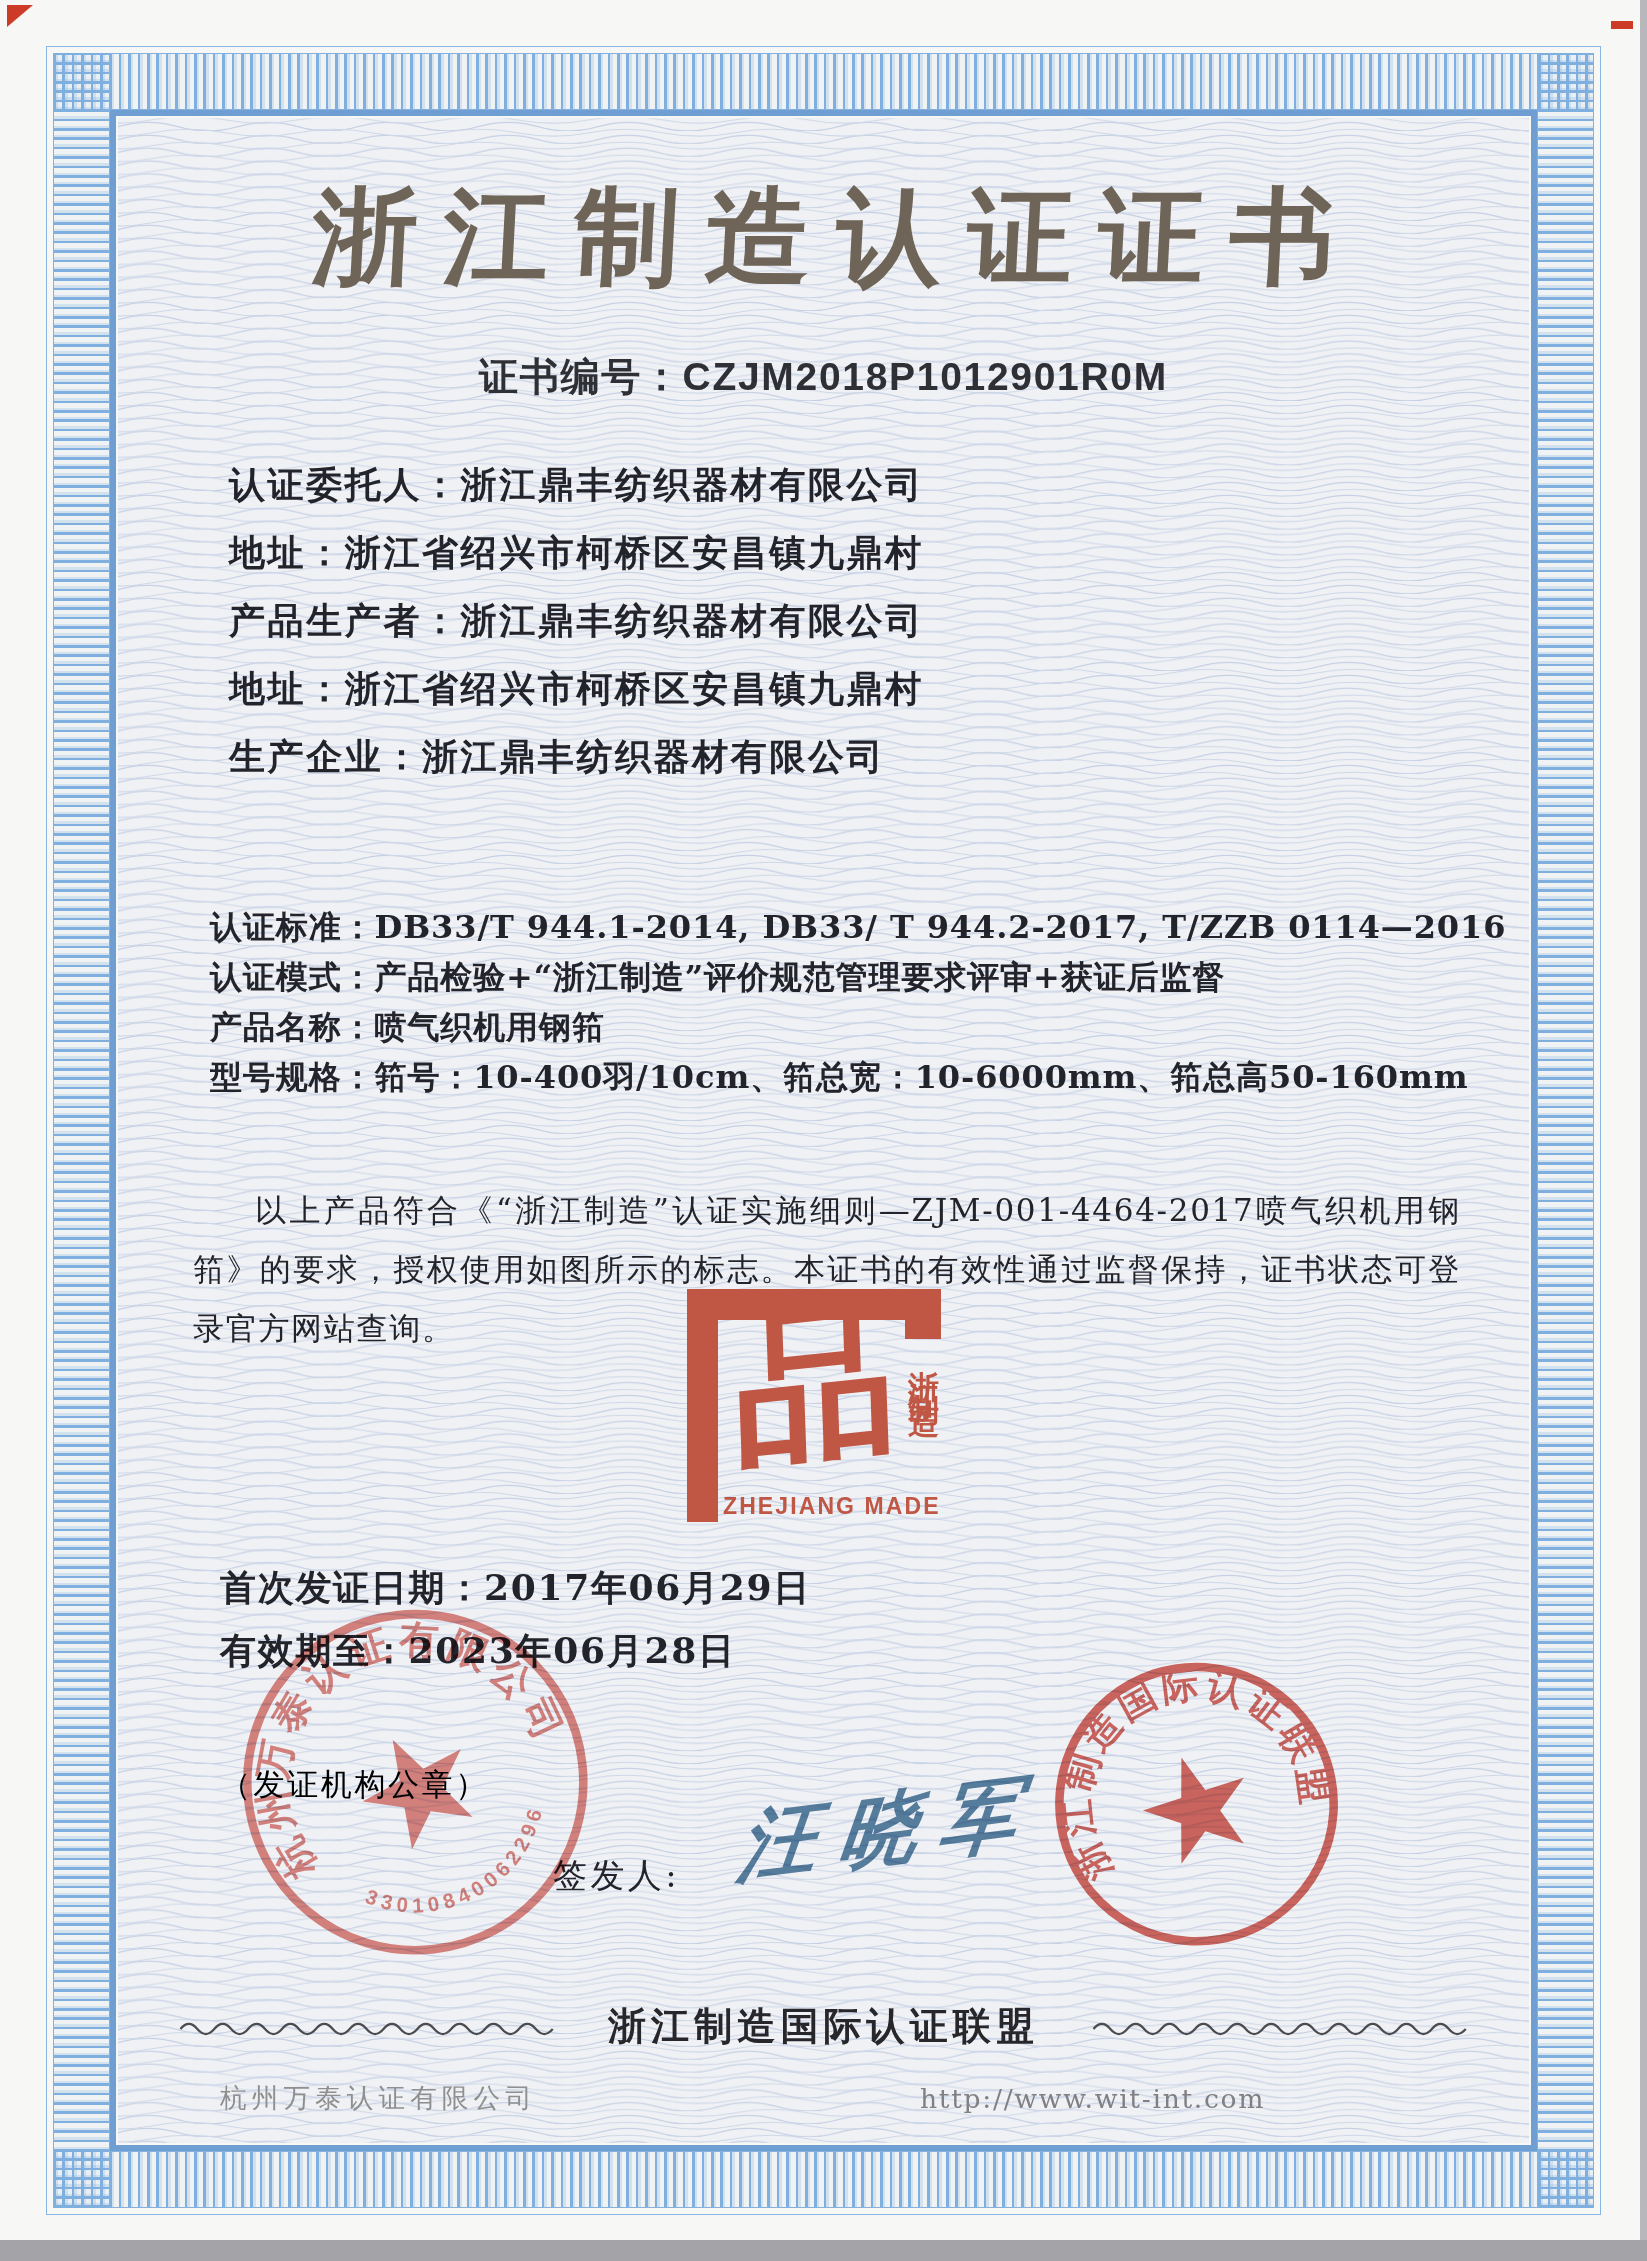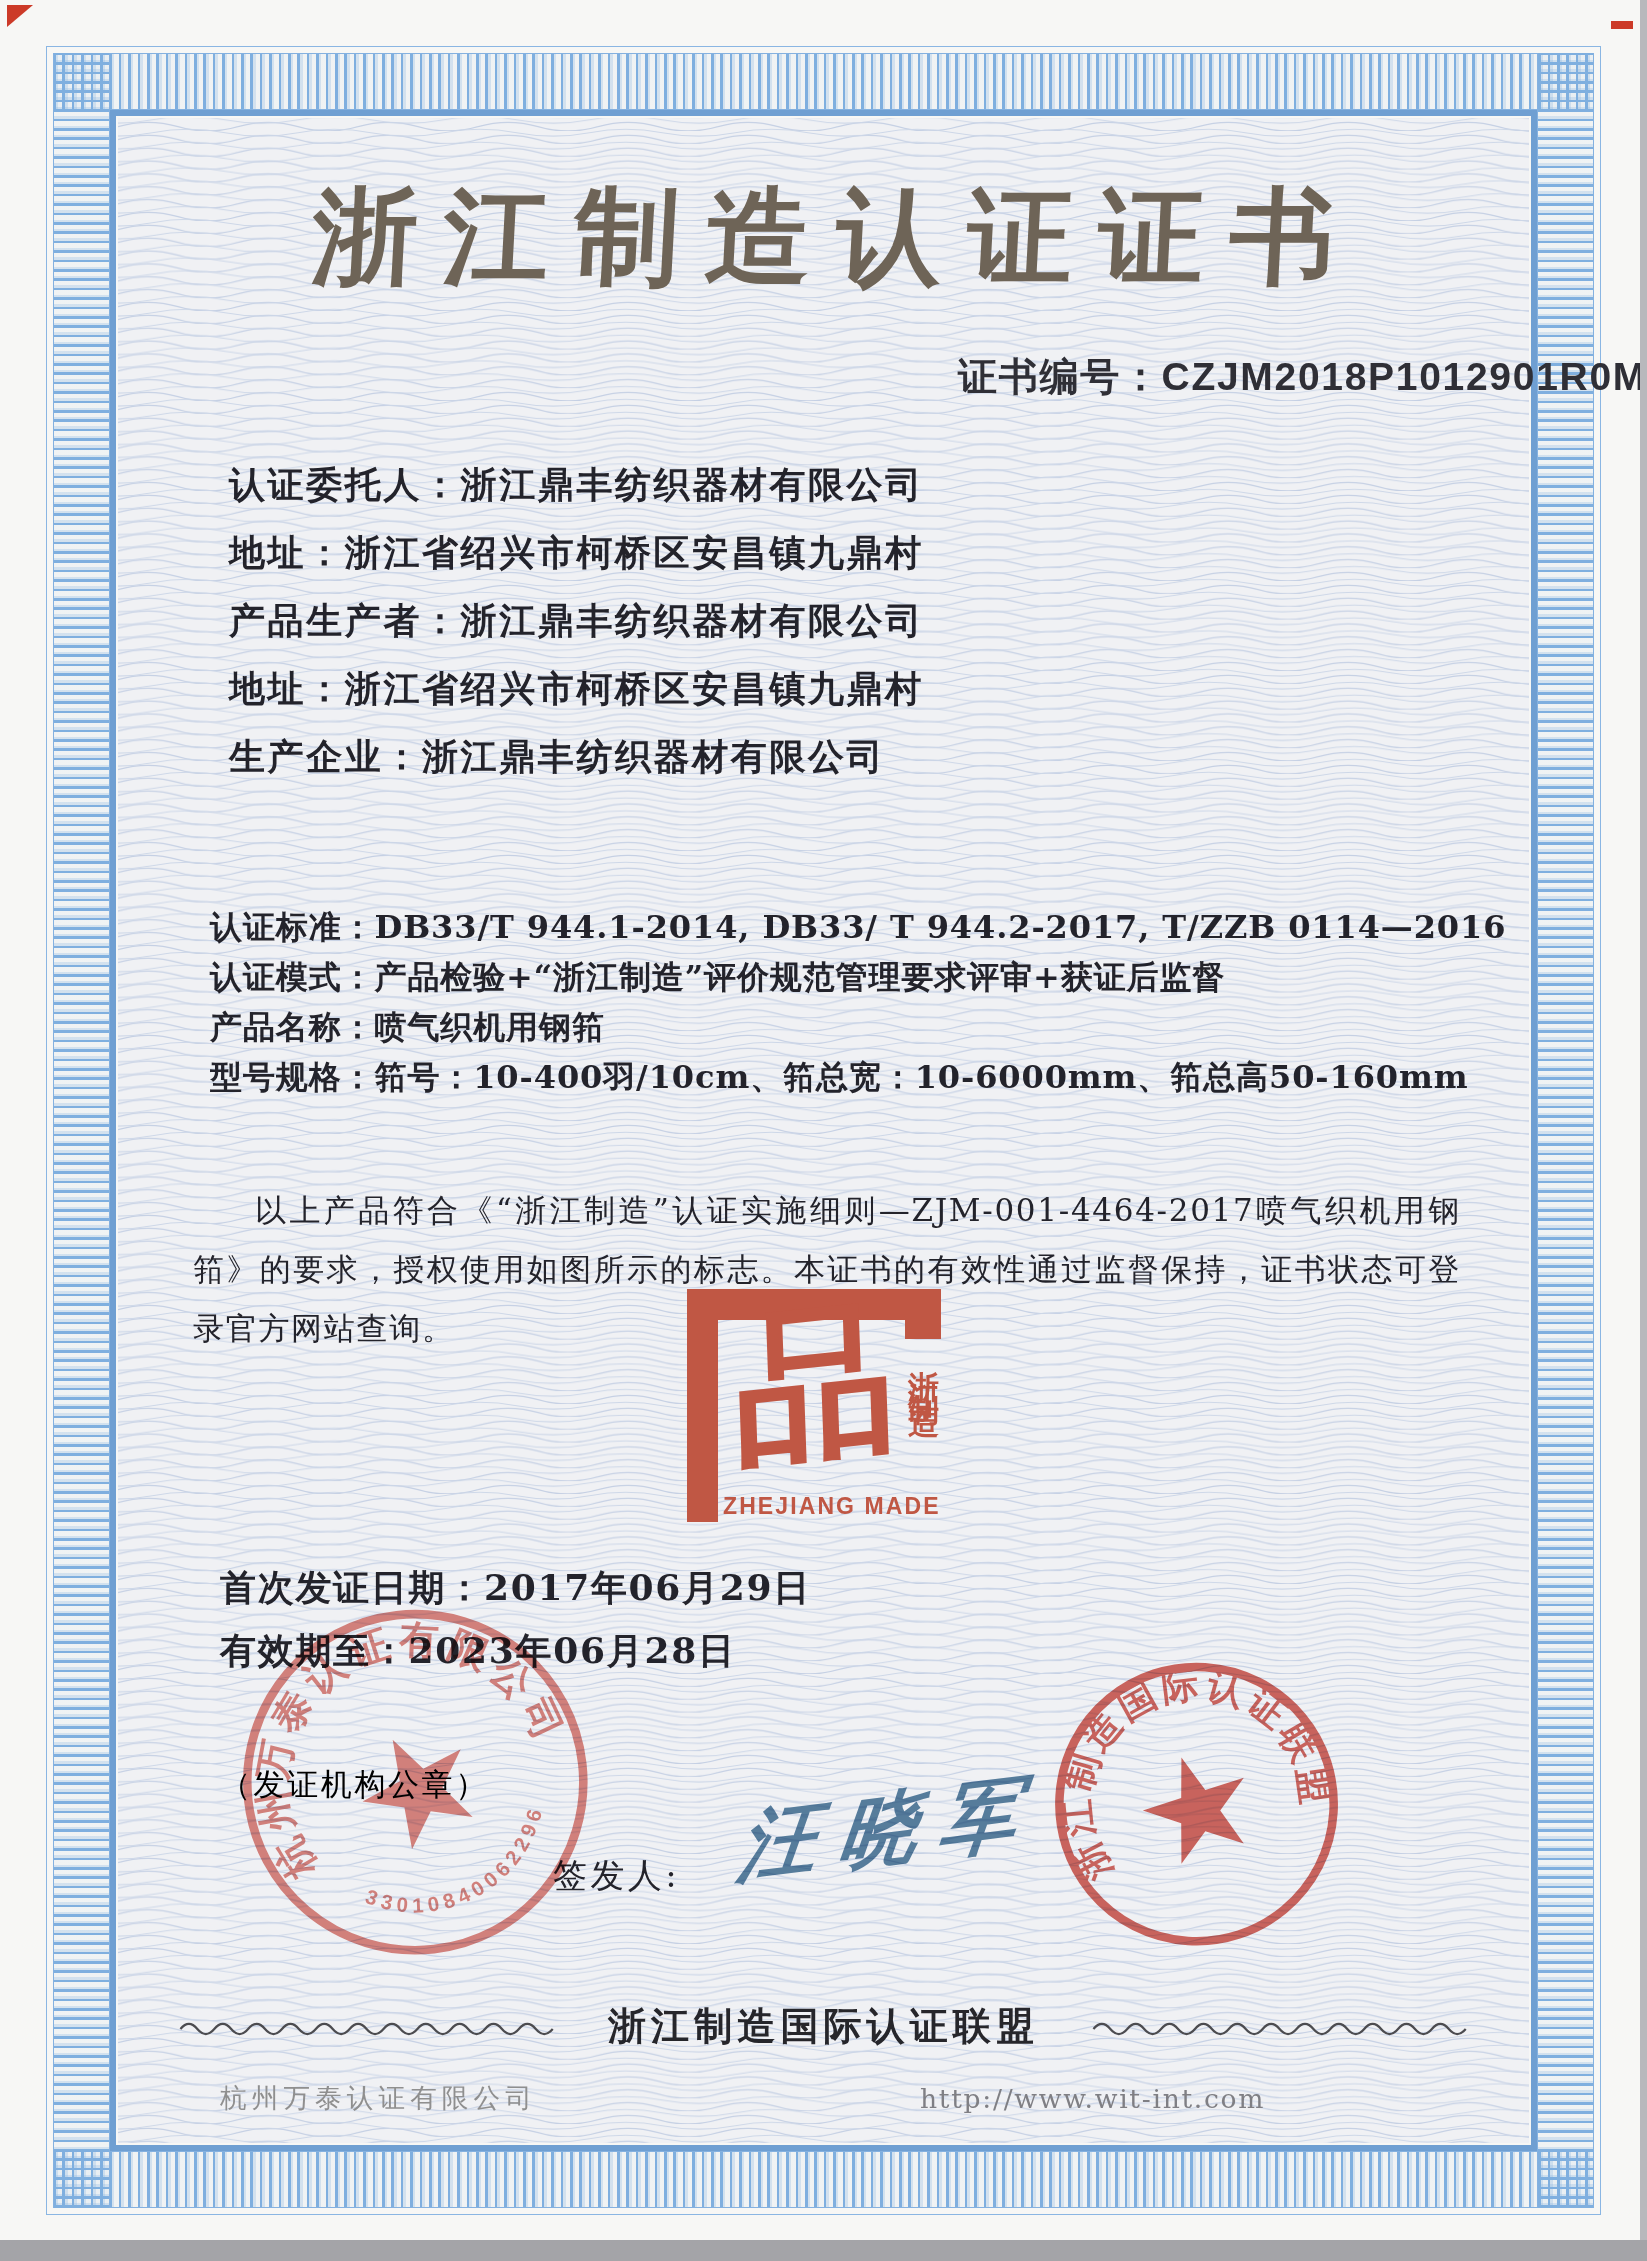--- a/index.html
+++ b/index.html
@@ -25,21 +25,21 @@
   .print-mark-tl{position:absolute;left:6.9px;top:5.1px;width:0;height:0;
       border-left:26px solid #cc3a28;border-bottom:22px solid transparent;}
   .print-mark-tr{position:absolute;right:13.7px;top:20.6px;width:22px;height:8.6px;background:#cc3a28;}
   .scan-bottom{position:absolute;left:0;right:0;bottom:0;height:20.6px;background:#a4a4a8;}
   .scan-right{position:absolute;top:0;bottom:0;right:0;width:6.9px;background:#b8b8bc;}
 
   .title{position:absolute;left:0;right:0;top:168px;text-align:center;
       font-size:105px;font-weight:700;letter-spacing:26px;text-indent:26px;
       color:#6e6457;transform:skewX(-3deg);}
 
-  .certno{position:absolute;left:0;right:0;top:350px;text-align:right;
+  .certno{position:absolute;left:0;right:0;top:350px;text-align:center;
       font-family:"Liberation Sans",sans-serif;font-size:39px;font-weight:700;
       letter-spacing:1.7px;color:#2f2f36;}
 
   .fields{position:absolute;left:217px;top:450px;}
   .fields .row{height:68px;line-height:68px;font-size:36px;font-weight:700;letter-spacing:2.6px;margin-left:12px;}
 
   .specs{position:absolute;left:210px;top:902px;}
   .specs .row{height:50px;line-height:50px;font-size:32px;font-weight:700;letter-spacing:0.9px;}
 
   .statement{position:absolute;left:193px;top:1181px;width:1268px;

